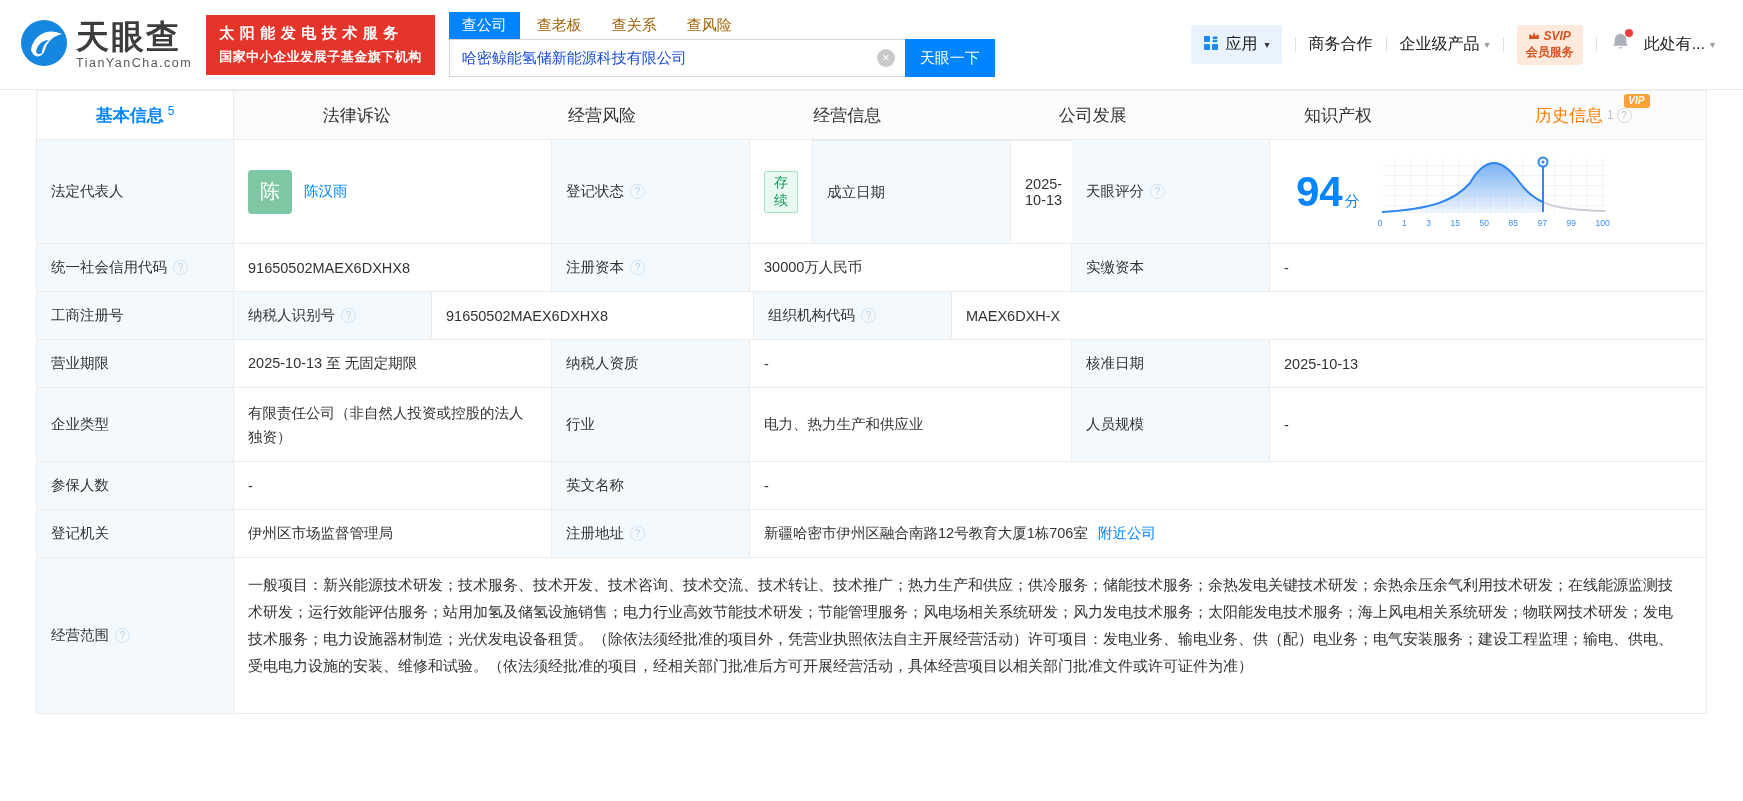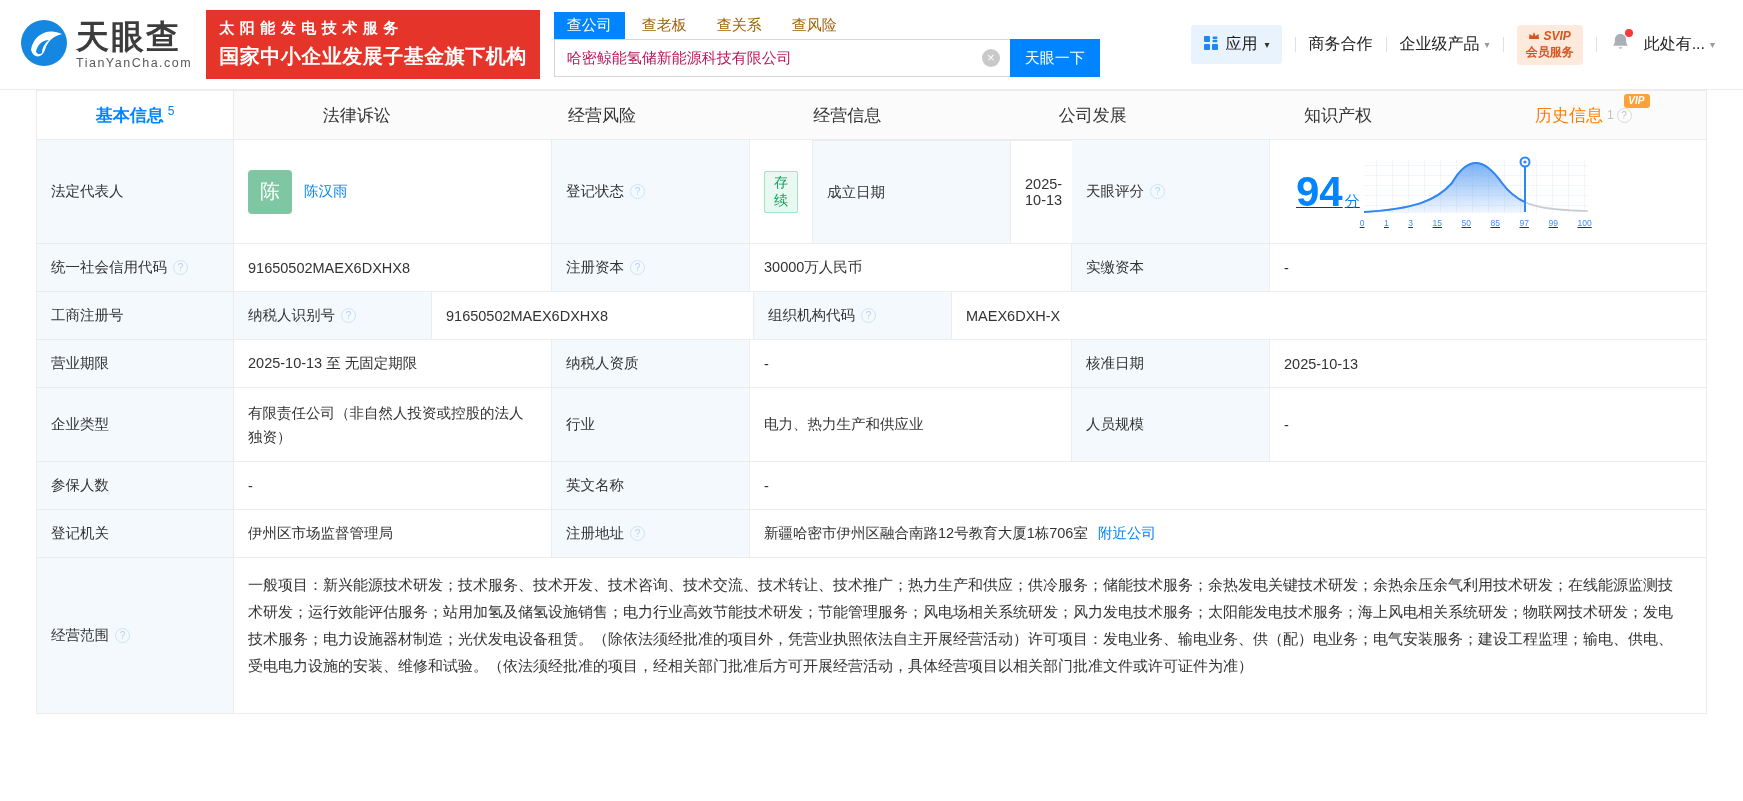--- a/index.html
+++ b/index.html
@@ -9,28 +9,28 @@
     font-family:"Liberation Sans","DejaVu Sans",sans-serif;
     color:#333; font-size:14px;
   }
   
   .hdr { height:90px; display:flex; align-items:center; padding:0 28px 0 20px; border-bottom:1px solid #ececec; }
   .logo { display:flex; align-items:center; gap:8px; }
   .logo-text .brand { font-size:33px; font-weight:700; color:#3c3c3c; letter-spacing:2px; line-height:34px; }
   .logo-text .domain { font-size:12.5px; color:#595959; letter-spacing:1.5px; margin-top:2px; }
   .promo { background:#e5342a; color:#fff; margin-left:14px; padding:9px 13px; }
   .promo .p1 { font-size:15px; font-weight:700; letter-spacing:5.5px; }
-  .promo .p2 { font-size:20px; font-weight:700; letter-spacing:0.5px; margin-top:5px; }
+  .promo .p2 { font-size:13px; font-weight:700; letter-spacing:0.5px; margin-top:5px; }
   .search-block { margin-left:14px; width:546px; }
   .stabs { display:flex; align-items:flex-end; gap:4px; }
   .stab { font-size:15px; color:#a16207; padding:4px 13px; cursor:pointer; }
   .stab.active { background:#0084ff; color:#fff; }
   .srow { display:flex; }
   .sinwrap { position:relative; flex:1; }
-  .sin { width:100%; height:38px; border:1px solid #d6d6d6; border-right:none; padding:0 36px 0 12px; font-size:15px; color:#be185d; outline:none; font-family:Liberation Sans, sans-serif; }
+  .sin { width:100%; height:38px; border:1px solid #d6d6d6; border-right:none; padding:0 36px 0 12px; font-size:15px; color:#1d4ed8; outline:none; font-family:Liberation Sans, sans-serif; }
   .clear { position:absolute; right:10px; top:10px; width:18px; height:18px; border-radius:50%; background:#c9c9c9; color:#fff; font-size:13px; line-height:17px; text-align:center; cursor:pointer; }
   .sbtn { width:90px; height:38px; background:#0084ff; color:#fff; border:none; font-size:15px; cursor:pointer; font-family:inherit; }
   .topnav { margin-left:auto; display:flex; align-items:center; gap:13px; font-size:16px; color:#222; white-space:nowrap; }
   .navsep { width:1px; height:15px; background:#e0e0e0; }
   .appchip { display:flex; align-items:center; gap:7px; background:#e9f3fd; padding:9px 12px; border-radius:3px; cursor:pointer; }
   .caret { font-size:10px; color:#333; }
   .caret.gray { color:#9a9a9a; }
   .navlink { display:flex; align-items:center; gap:5px; cursor:pointer; text-decoration:none; color:#222; }
   .svip { background:#fdeadc; border-radius:4px; padding:4px 9px; text-align:center; cursor:pointer; color:#d9531e; }
   .svip .l1 { font-size:12px; font-weight:700; display:flex; align-items:center; gap:3px; justify-content:center; font-style:italic; }
@@ -57,21 +57,21 @@
   .c1 { width:197px; } .c2 { width:318px; } .c3 { width:198px; } .c4 { width:322px; } .c5 { width:198px; }
   .grow { flex:1; border-right:none; }
   .h48 { height:48px; } .h74 { height:74px; } .h104 { height:104px; } .h155 { height:155px; }
   .mid { width:520px; display:flex; flex-direction:row; }
   .sub { display:flex; flex:1; }
   .sub + .sub { border-top:1px solid #ececec; }
   .sub .c4v { flex:1; border-right:1px solid #ececec; }
   .link { color:#0084ff; cursor:pointer; text-decoration:none; }
   .avatar { width:44px; height:44px; background:#7ec7a2; border-radius:4px; color:#fff; font-size:20px; display:flex; align-items:center; justify-content:center; margin-right:12px; flex:none; cursor:pointer; }
   .badge-green { color:#0e9e5b; background:#e9f8f0; border:1px solid #a4e2c4; padding:2px 9px; border-radius:2px; font-size:14px; }
-  .scorecell { padding-left:26px;text-decoration:underline; }
+  .scorecell { gap:18px; padding-left:26px; }
   .scorenum { font-size:42px; font-weight:700; color:#0084ff; line-height:1; }
   .scoreunit { font-size:15px; color:#0084ff; margin-left:2px; }
   .chartbox { display:flex; flex-direction:column; }
   .ticks { display:flex; justify-content:space-between; width:232px; font-size:8.5px; color:#3f8ef5; margin-top:1px; }
   .wrapcell { line-height:24px; padding:10px 14px; }
   .scope { align-items:flex-start; padding:13px 22px 13px 14px; line-height:27px; font-size:15px; }
 </style>
 </head>
 <body>
 

